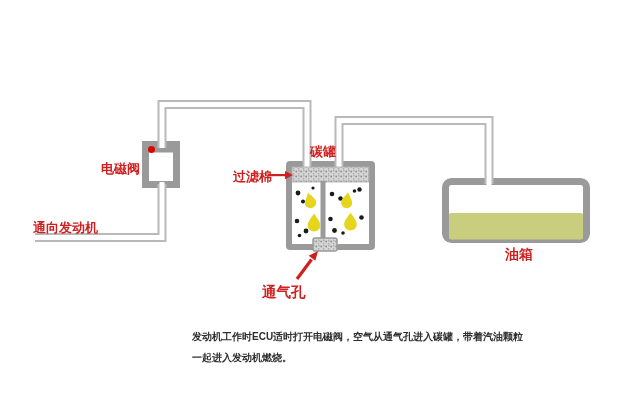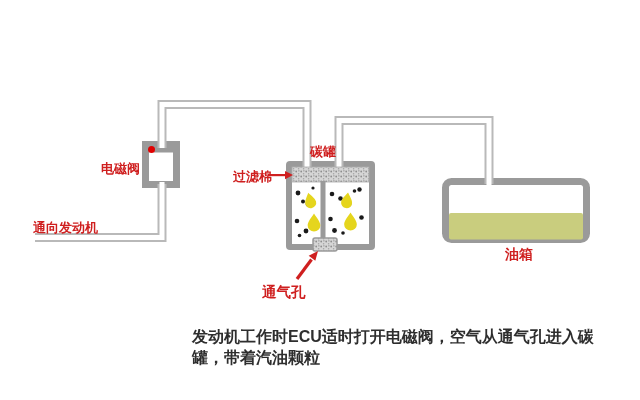--- a/index.html
+++ b/index.html
@@ -1,20 +1,20 @@
 <!DOCTYPE html>
 <html><head>
 <meta charset="utf-8">
 <style>
   html,body{margin:0;padding:0;background:#fff;}
   #page{position:relative;width:640px;height:400px;background:#ffffff;overflow:hidden;
         font-family:"Liberation Sans",sans-serif;}
   svg text{font-family:"Liberation Sans",sans-serif;font-weight:bold;}
   #caption{position:absolute;left:192px;top:326px;width:430px;color:#2e2e2e;
-           font-size:16px;line-height:21px;font-weight:bold;letter-spacing:0px;}
+           font-size:10px;line-height:21px;font-weight:bold;letter-spacing:0px;}
 </style>
 </head>
 <body>
 
 <div id="page">
   <svg width="640" height="400" viewBox="0 0 640 400">
     <defs>
       <pattern id="speck" width="5" height="5" patternUnits="userSpaceOnUse">
         <rect width="5" height="5" fill="#d6d6d6"></rect>
         <circle cx="1.2" cy="1.5" r="0.9" fill="#8e8e8e"></circle>
@@ -97,14 +97,15 @@
       <text x="233" y="181" font-size="13">过滤棉</text>
       <text x="310" y="156" font-size="13">碳罐</text>
       <text x="262" y="297" font-size="14.5">通气孔</text>
       <text x="505" y="259" font-size="14">油箱</text>
     </g>
   </svg>
 
   
   <div id="caption">
     <div>发动机工作时ECU适时打开电磁阀，空气从通气孔进入碳罐，带着汽油颗粒</div>
+    <div>一起进入发动机燃烧。</div>
   </div>
 </div>
 
 </body></html>

